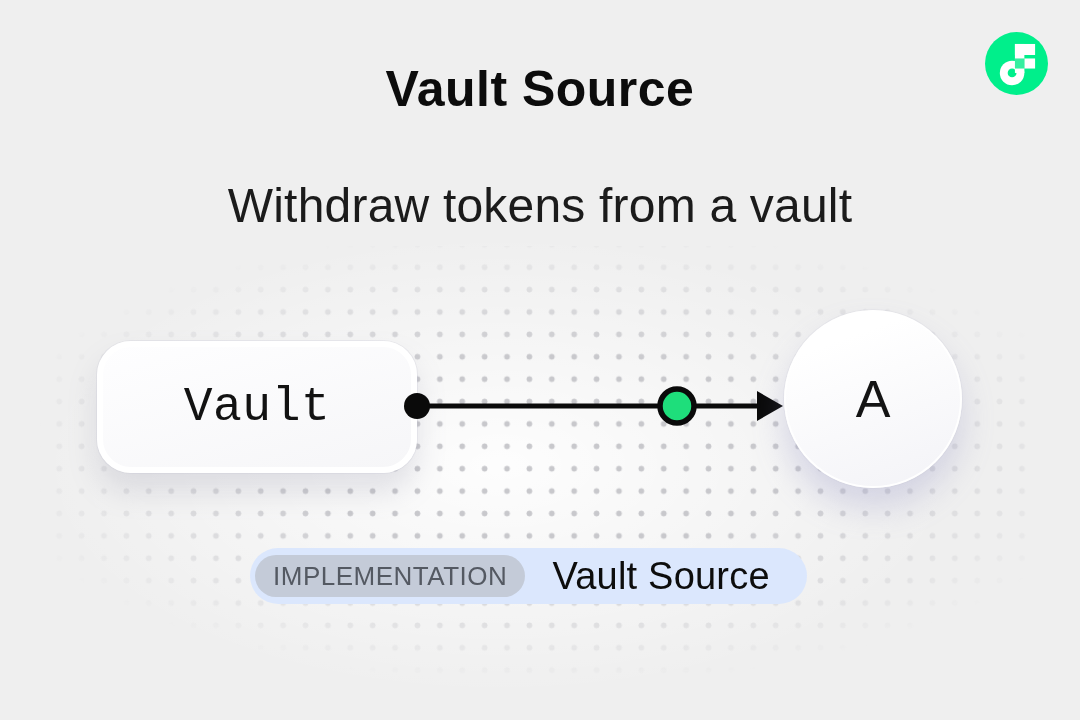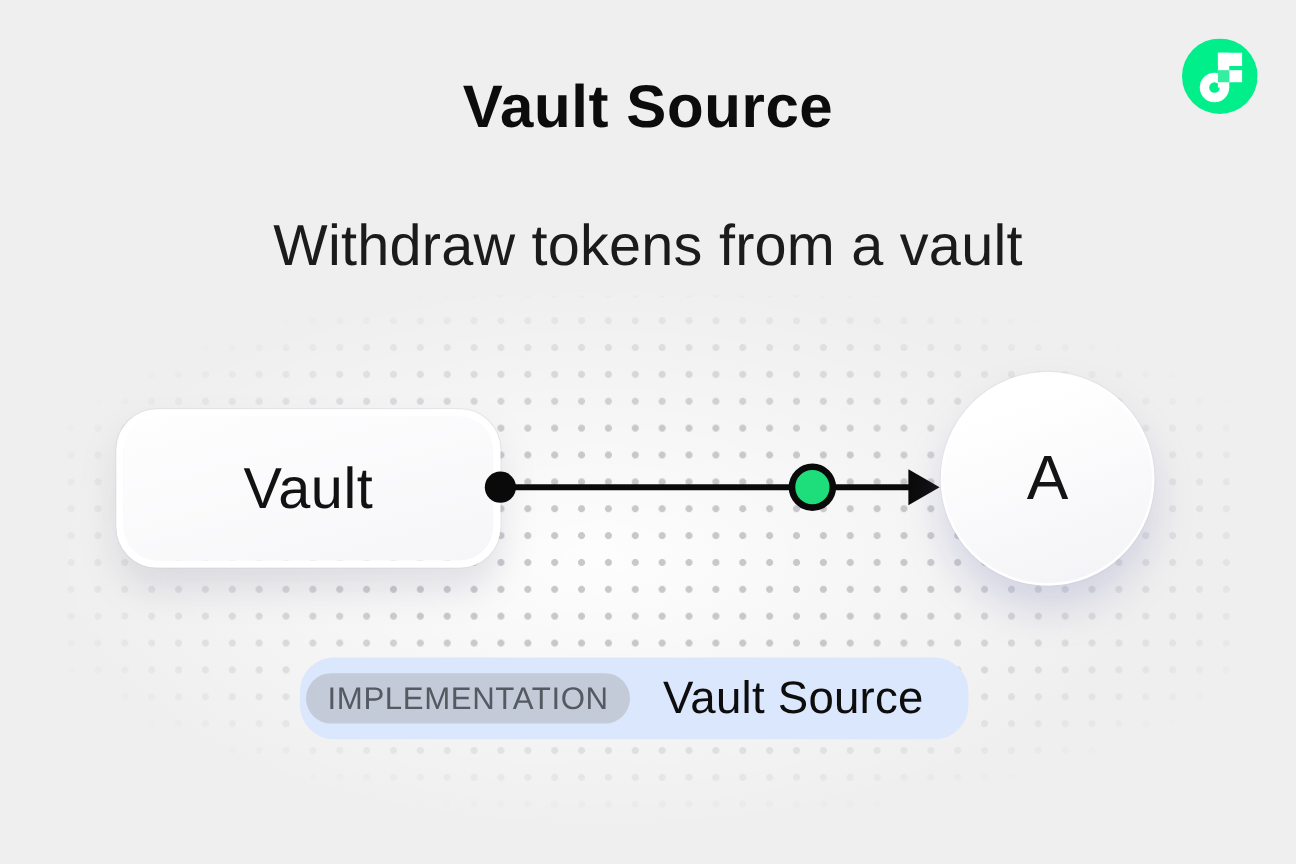--- a/index.html
+++ b/index.html
@@ -39,38 +39,38 @@
   }
 
   .logo{left:985px;top:32px;width:63px;height:63px;}
 
   .vault-box{
     left:97px;top:341px;width:320px;height:132px;
     box-sizing:border-box;
     border:6px solid #ffffff;border-radius:34px;
     background:linear-gradient(165deg,#fefeff 0%,#f6f6f8 100%);
     box-shadow:0 0 0 1px rgba(195,195,210,0.25), 0 18px 30px rgba(125,125,150,0.20);
-    display:flex;align-items:center;justify-content:center;
+    display:flex;align-items:center;justify-content:center;font-family:Liberation Mono, monospace;
   }
   .vault-label{font-size:48px;color:#121212;letter-spacing:0.5px;}
 
   .arrow-svg{left:0;top:0;width:1080px;height:720px;pointer-events:none;}
 
   .circle-a{
     left:784px;top:310px;width:178px;height:178px;
     box-sizing:border-box;border-radius:50%;
     border:2px solid #ffffff;
     background:linear-gradient(160deg,#ffffff 20%,#f3f3f7 100%);
     box-shadow:0 0 0 1px rgba(200,200,215,0.20), 0 20px 32px rgba(135,135,190,0.28);
     display:flex;align-items:center;justify-content:center;
   }
   .a-label{font-size:52px;color:#141414;}
 
   .badge{
-    left:250px;top:548px;width:557px;height:68px;
+    left:250px;top:548px;width:557px;height:56px;
     box-sizing:border-box;border-radius:28px;
     background:#dbe7fd;
     display:flex;align-items:center;
     padding-left:5px;
   }
   .impl-pill{
     height:42px;border-radius:21px;
     background:#c4cbd8;
     display:flex;align-items:center;
     padding:0 18px;

